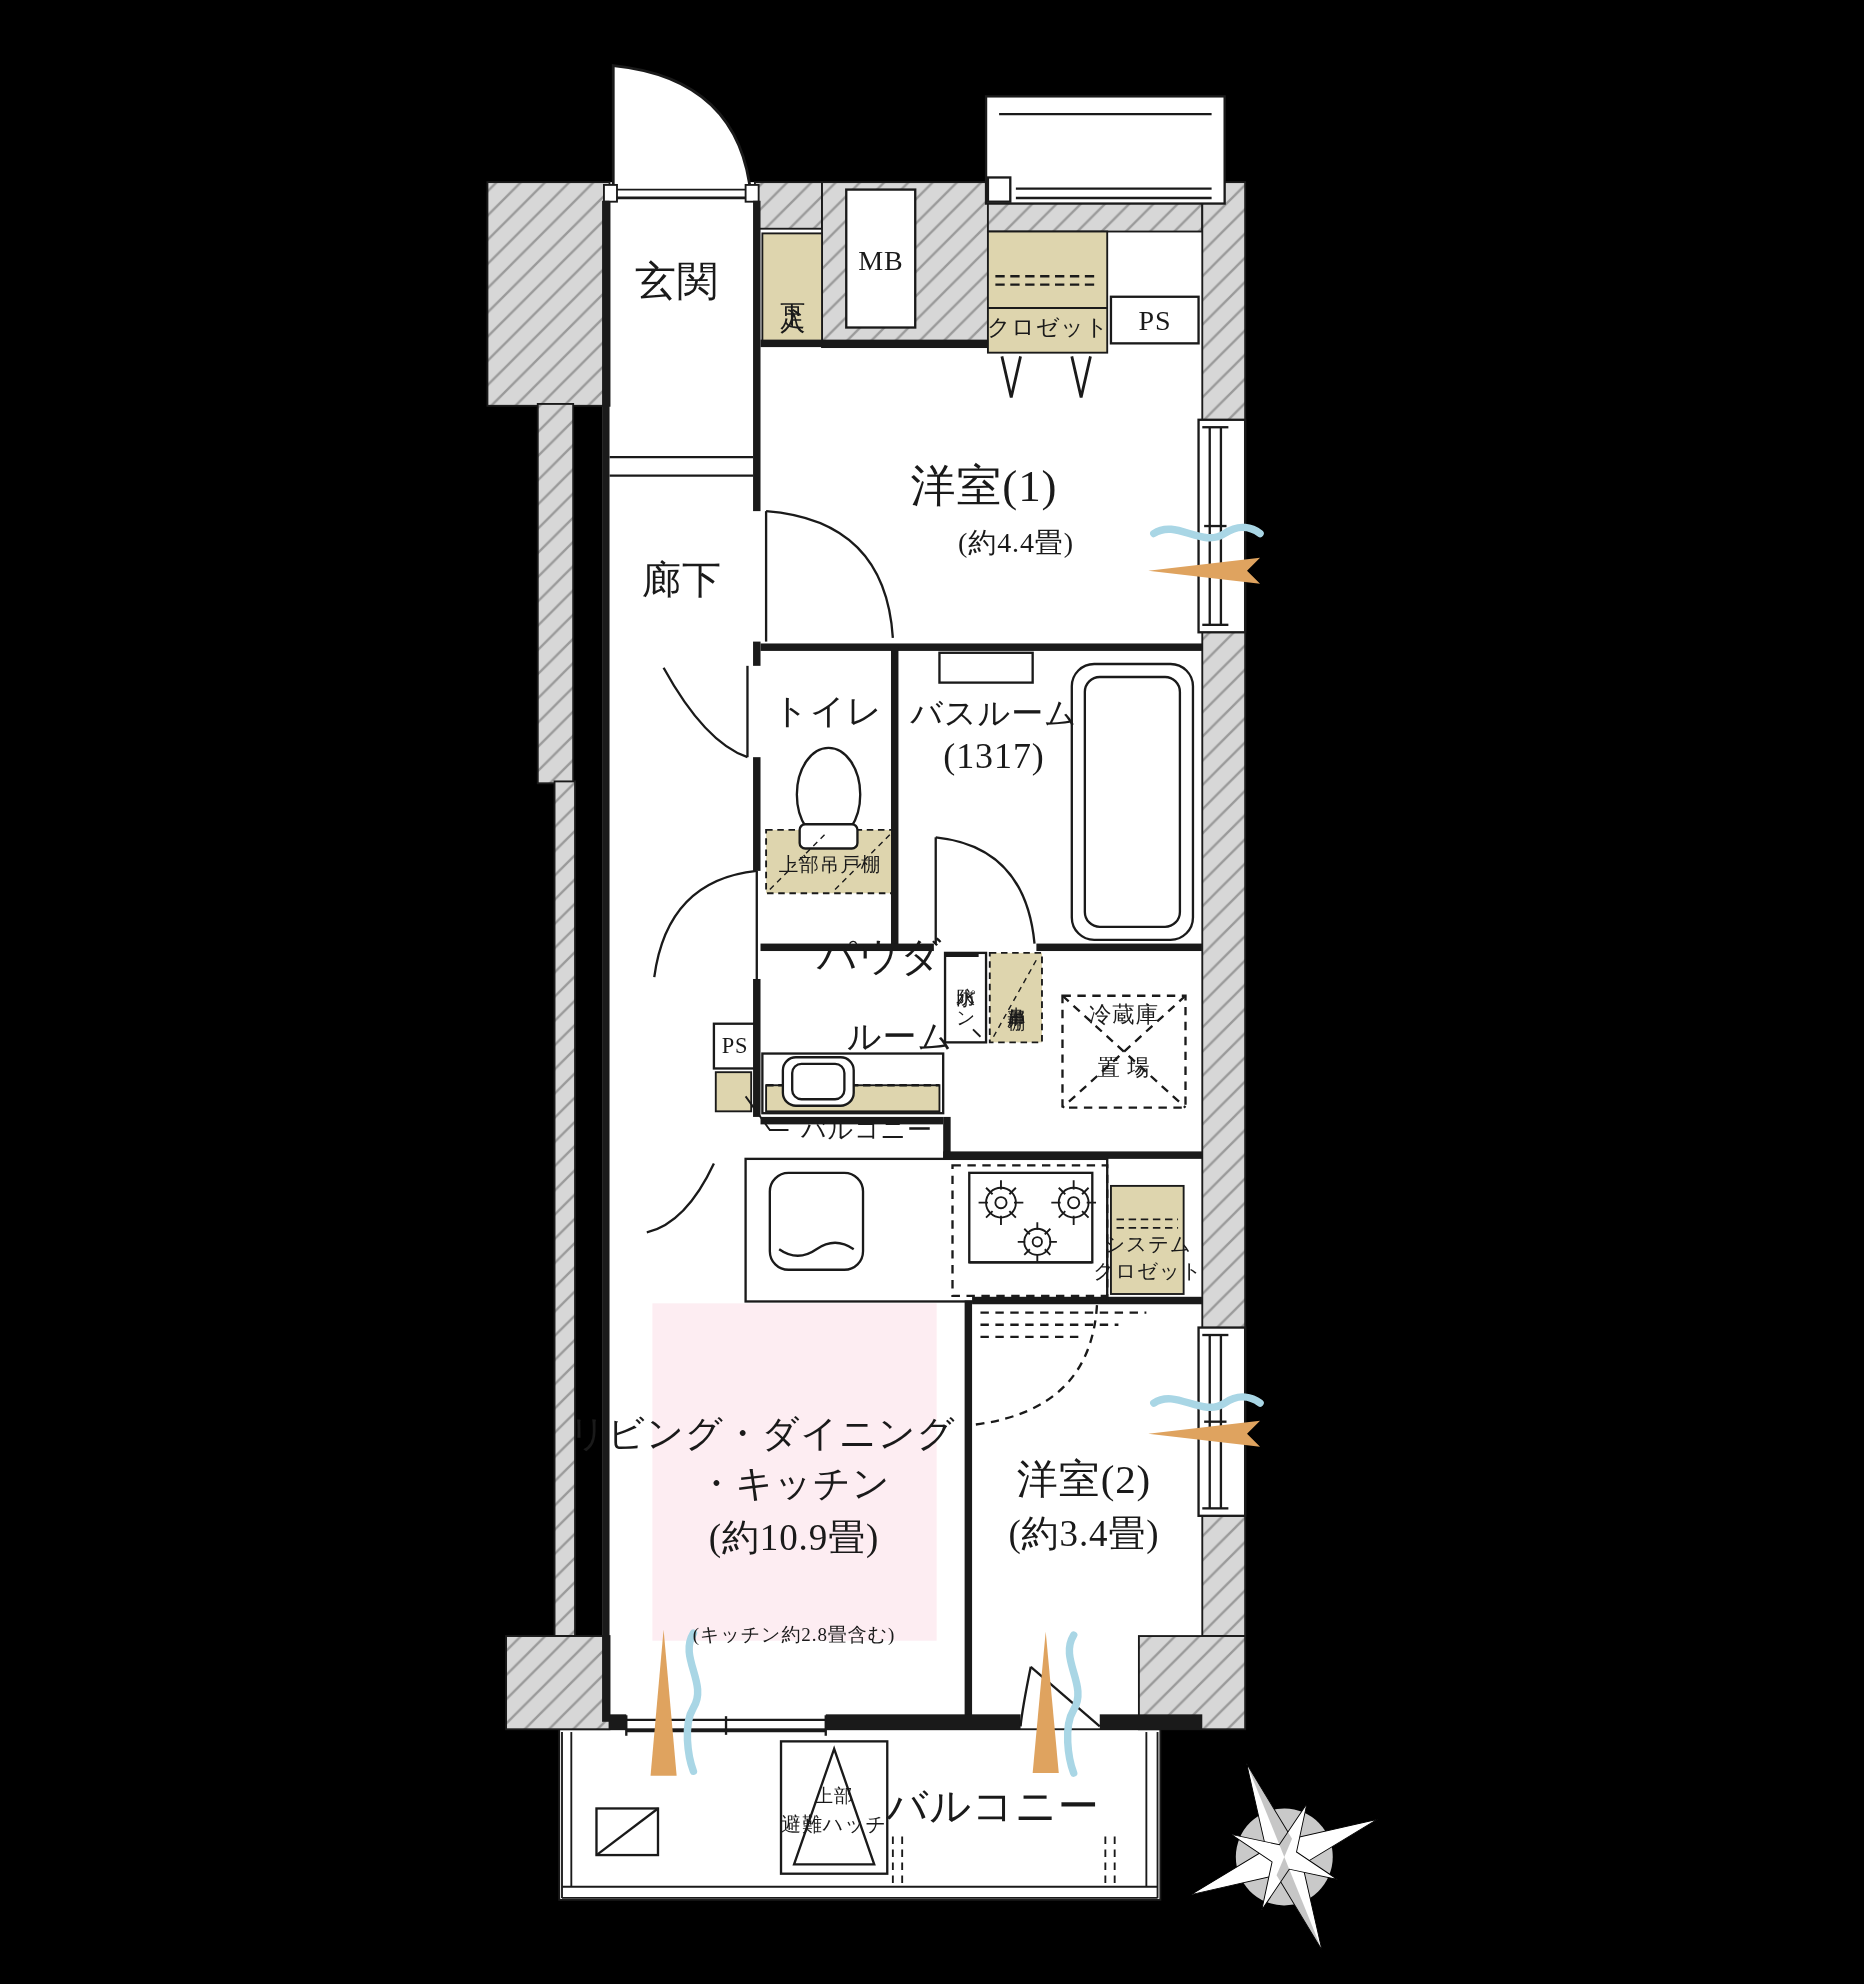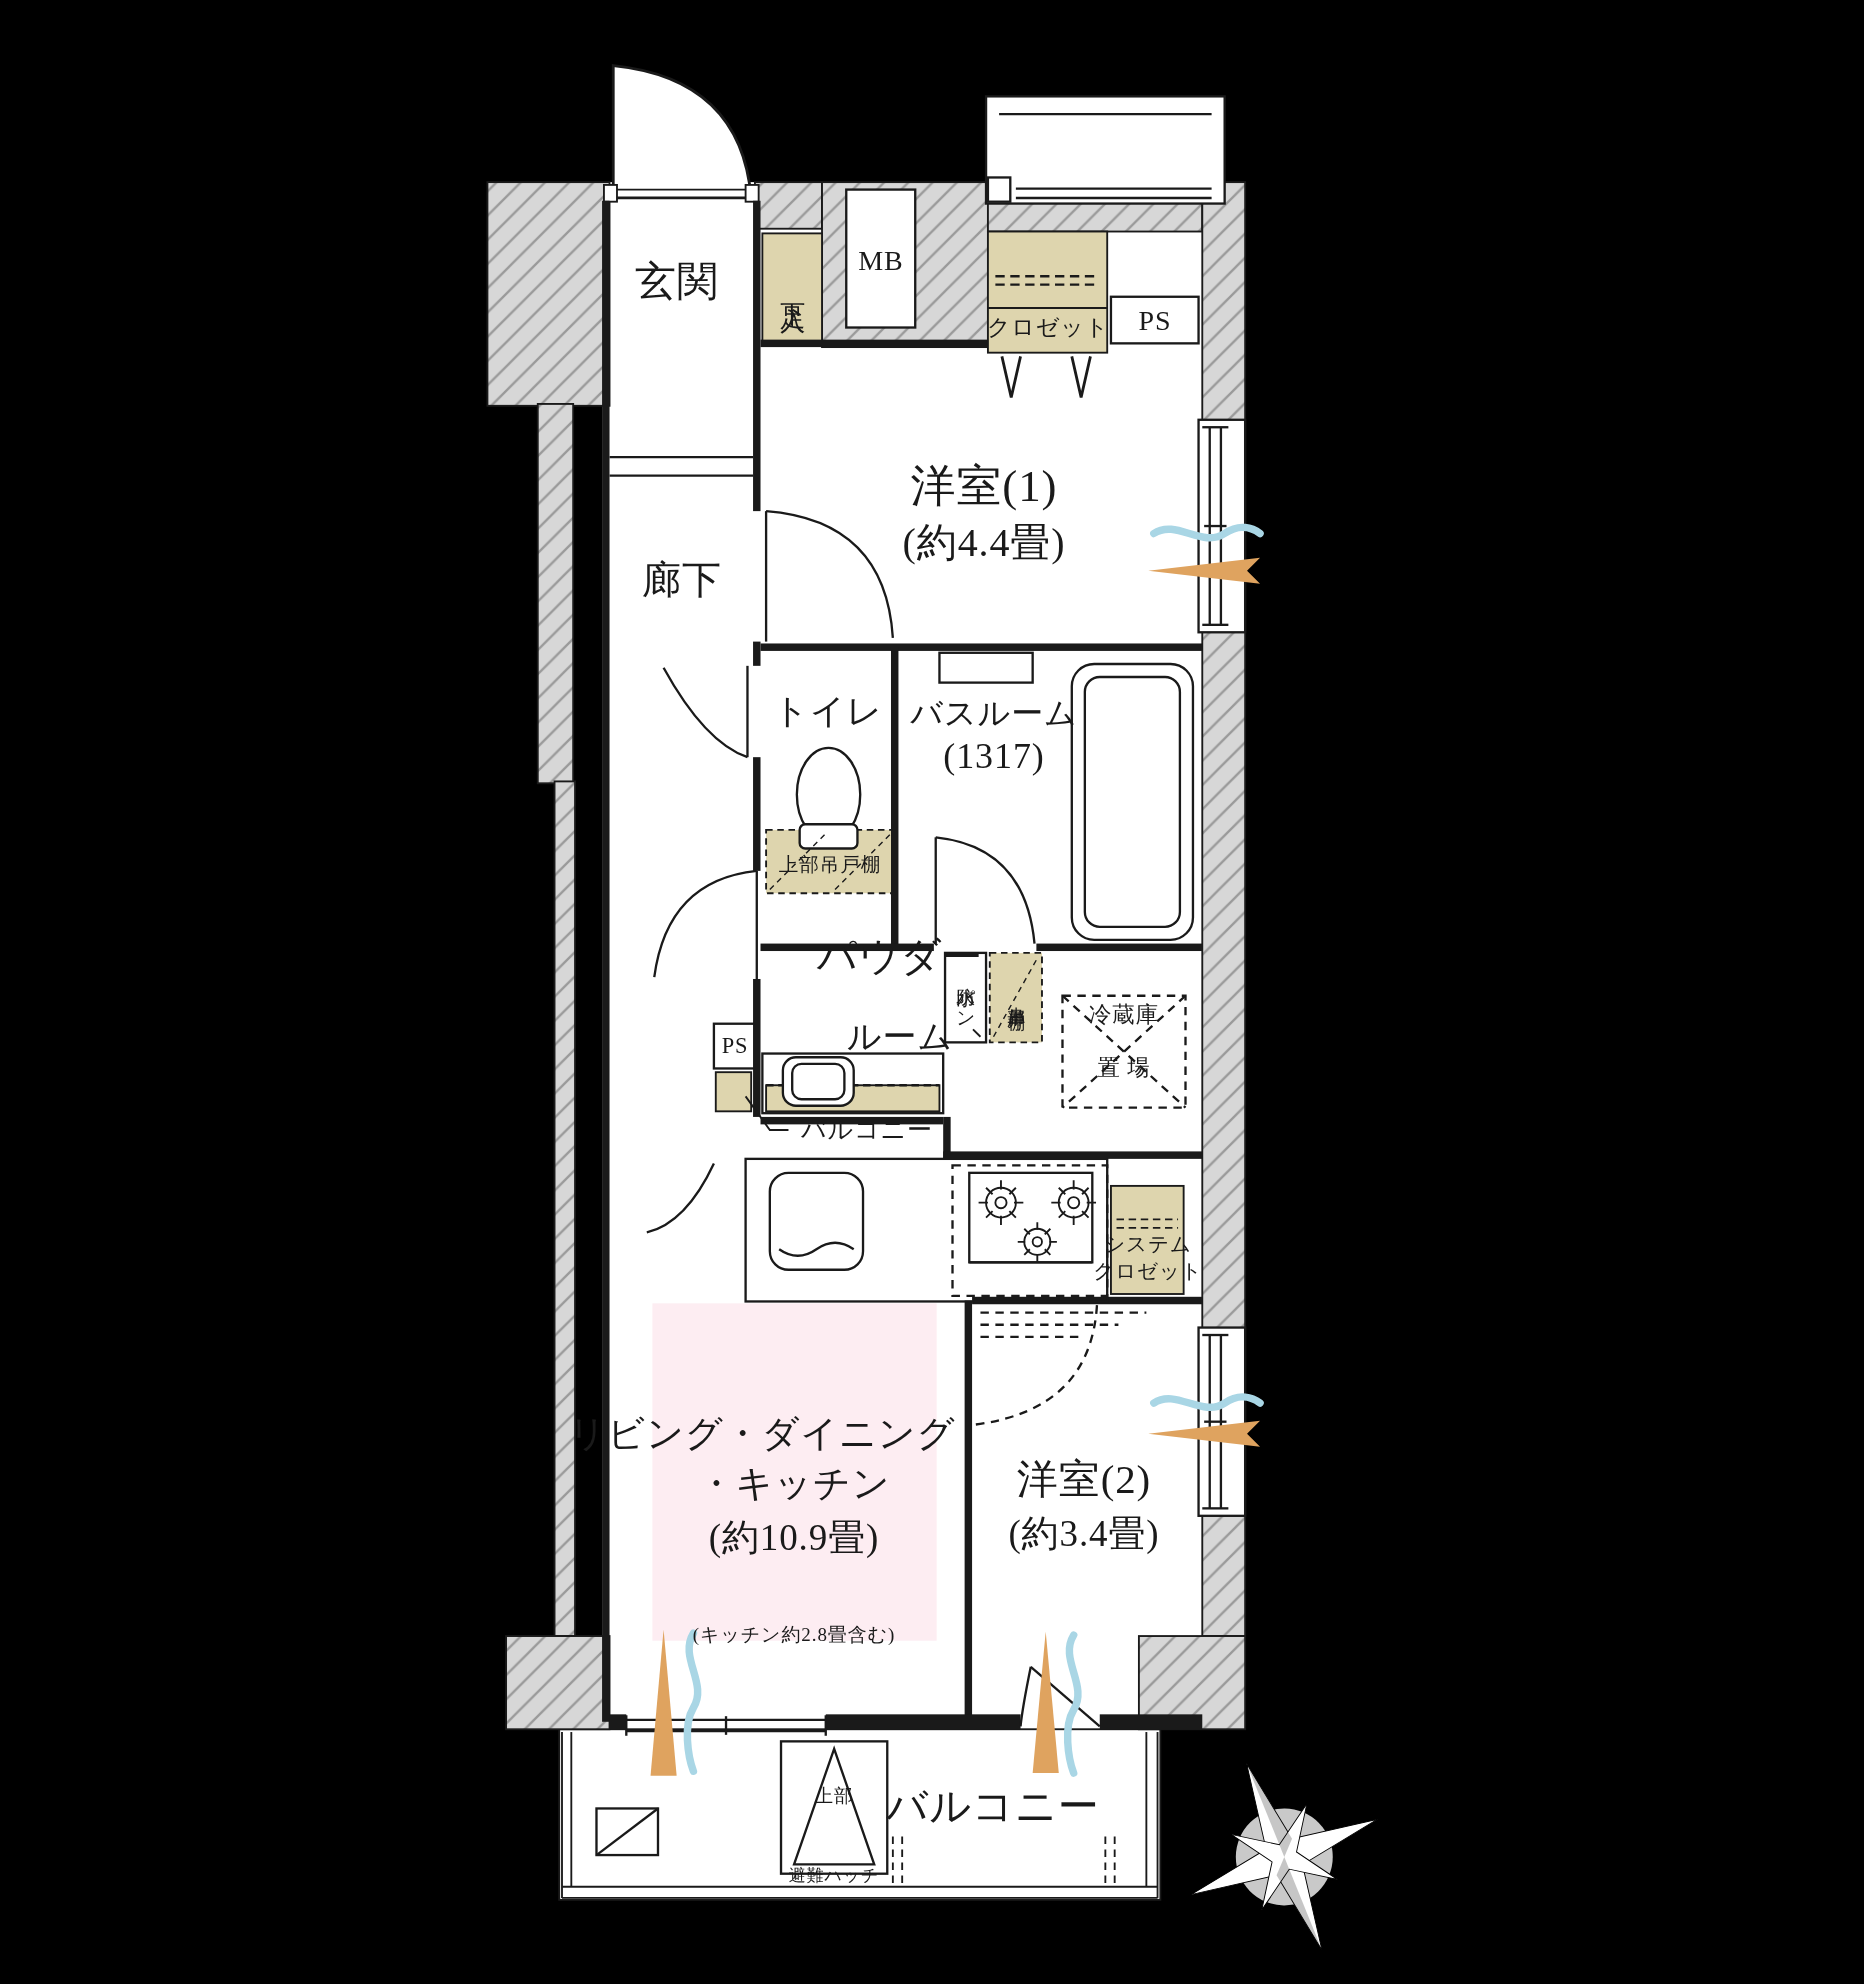--- a/index.html
+++ b/index.html
@@ -262,21 +262,21 @@
     <path d="M 0,108 L -15,15 L 0,0 Z" fill="#1a1a1a" opacity="0.25"></path>
   </g>
 </svg>
 
 <div class="lbl" style="left:677px;top:282px;font-size:41px">玄関</div>
 <div class="lbl vert" style="left:792px;top:287px;font-size:25px">下足入</div>
 <div class="lbl" style="left:881px;top:261px;font-size:28px">MB</div>
 <div class="lbl" style="left:1048px;top:328px;font-size:23px">クロゼット</div>
 <div class="lbl" style="left:1155px;top:321px;font-size:28px">PS</div>
 <div class="lbl" style="left:984px;top:487px;font-size:45px">洋室(1)</div>
-<div class="lbl" style="left:984px;top:543px;font-size:40px">(約4.4畳)</div>
+<div class="lbl" style="left:1016px;top:543px;font-size:28px">(約4.4畳)</div>
 <div class="lbl" style="left:682px;top:580px;font-size:39px">廊下</div>
 <div class="lbl" style="left:828px;top:712px;font-size:35px">トイレ</div>
 <div class="lbl" style="left:994px;top:714px;font-size:32px">バスルーム</div>
 <div class="lbl" style="left:994px;top:757px;font-size:36px">(1317)</div>
 <div class="lbl" style="left:830px;top:865px;font-size:19.6px">上部吊戸棚</div>
 <div class="lbl" style="left:900px;top:957px;font-size:40px">パウダー</div>
 <div class="lbl" style="left:900px;top:1037px;font-size:34px">ルーム</div>
 <div class="lbl vert" style="left:966px;top:997px;font-size:18.6px">防水パン</div>
 <div class="lbl vert" style="left:1016px;top:997px;font-size:17.7px">上部吊戸棚</div>
 <div class="lbl" style="left:735px;top:1046px;font-size:22.4px">PS</div>
@@ -286,16 +286,16 @@
 <div class="lbl" style="left:762px;top:1434px;font-size:37px">リビング・ダイニング</div>
 <div class="lbl" style="left:794px;top:1484px;font-size:37px">・キッチン</div>
 <div class="lbl" style="left:794px;top:1538px;font-size:37px">(約10.9畳)</div>
 <div class="lbl" style="left:794px;top:1635px;font-size:19px">(キッチン約2.8畳含む)</div>
 <div class="lbl" style="left:1148px;top:1245px;font-size:20.5px">システム</div>
 <div class="lbl" style="left:1148px;top:1272px;font-size:20.5px">クロゼット</div>
 <div class="lbl" style="left:1084px;top:1480px;font-size:41px">洋室(2)</div>
 <div class="lbl" style="left:1084px;top:1534px;font-size:37px">(約3.4畳)</div>
 <div class="lbl" style="left:993px;top:1807px;font-size:41px">バルコニー</div>
 <div class="lbl" style="left:834px;top:1796px;font-size:18.6px">上部</div>
-<div class="lbl" style="left:834px;top:1876px;font-size:17px">避難ハッチ</div>
+<div class="lbl" style="left:834px;top:1824px;font-size:20px">避難ハッチ</div>
 
 </div>
 
 
 </body></html>

